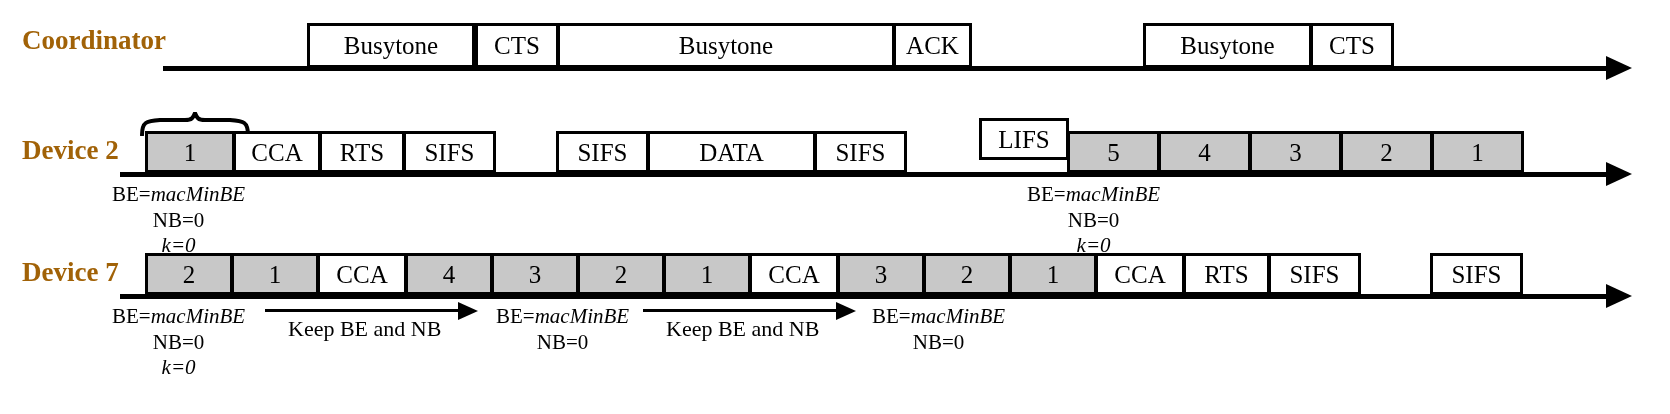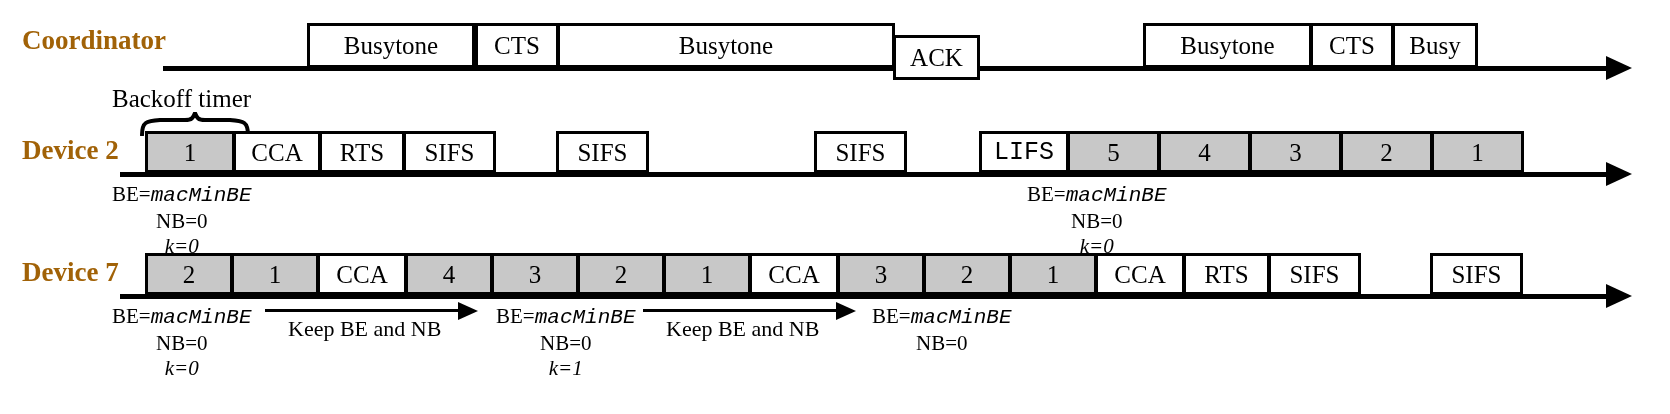--- a/index.html
+++ b/index.html
@@ -59,21 +59,21 @@
   .slot.shaded { background: #c8c8c8; }
 
   
   .ann {
     position: absolute;
     font-size: 21px;
     line-height: 1.22;
     color: #000;
     white-space: nowrap;
   }
-  .ann i { font-style: italic; font-family: Liberation Mono, monospace; }
+  .ann i { font-style: italic; }
   .ann .k { font-style: italic; }
   .ann-center { text-align: center; }
 
   .caption {
     position: absolute;
     font-size: 25px;
     color: #000;
     white-space: nowrap;
     line-height: 1;
   }
@@ -109,43 +109,42 @@
 <div id="canvas">
 
   <div class="row-label" style="left:22px; top:27px;">Coordinator</div>
 
   <div class="axis" style="left:163px; top:66px; width:1445px;"></div>
   <div class="axis-head" style="left:1606px; top:56px;"></div>
 
   <div class="slot" style="left:307px; top:23px; width:168px; height:45px;">Busytone</div>
   <div class="slot" style="left:475px; top:23px; width:84px; height:45px;">CTS</div>
   <div class="slot" style="left:557px; top:23px; width:338px; height:45px;">Busytone</div>
-  <div class="slot" style="left:893px; top:23px; width:87px; height:45px;margin-top:12px;">ACK</div>
+  <div class="slot" style="left:893px; top:23px; width:79px; height:45px;">ACK</div>
   <div class="slot" style="left:1143px; top:23px; width:169px; height:45px;">Busytone</div>
   <div class="slot" style="left:1310px; top:23px; width:84px; height:45px;">CTS</div>
-  <div class="slot" style="left:1392px; top:23px; width:86px; height:45px;">Busy</div>
-
-  <div class="caption" style="left:112px; top:86px;">Backoff timer</div>
+
 
   <svg class="brace" style="left:140px; top:112px;" width="110" height="24" viewBox="0 0 110 24">
     <path d="M2,23 C2,10 6,9 20,8 L45,8 C52,8 53,6 55,1 C57,6 58,8 65,8 L90,8 C104,9 108,10 108,23" fill="none" stroke="#000" stroke-width="4" stroke-linecap="round"></path>
   </svg>
 
   <div class="row-label" style="left:22px; top:137px;">Device 2</div>
 
   <div class="axis" style="left:120px; top:172px; width:1488px;"></div>
   <div class="axis-head" style="left:1606px; top:162px;"></div>
 
   <div class="slot shaded" style="left:145px; top:131px; width:90px; height:42px;">1</div>
   <div class="slot" style="left:233px; top:131px; width:88px; height:42px;">CCA</div>
   <div class="slot" style="left:319px; top:131px; width:86px; height:42px;">RTS</div>
   <div class="slot" style="left:403px; top:131px; width:93px; height:42px;">SIFS</div>
   <div class="slot" style="left:556px; top:131px; width:93px; height:42px;">SIFS</div>
+  <div class="slot" style="left:647px; top:131px; width:169px; height:42px;">DATA</div>
   <div class="slot" style="left:814px; top:131px; width:93px; height:42px;">SIFS</div>
-  <div class="slot" style="left:979px; top:131px; width:90px; height:42px;font-family:Liberation Mono, monospace;">LIFS</div>
+  <div class="slot" style="left:979px; top:118px; width:90px; height:42px;">LIFS</div>
   <div class="slot shaded" style="left:1067px; top:131px; width:93px; height:42px;">5</div>
   <div class="slot shaded" style="left:1158px; top:131px; width:93px; height:42px;">4</div>
   <div class="slot shaded" style="left:1249px; top:131px; width:93px; height:42px;">3</div>
   <div class="slot shaded" style="left:1340px; top:131px; width:93px; height:42px;">2</div>
   <div class="slot shaded" style="left:1431px; top:131px; width:93px; height:42px;">1</div>
 
   <div class="ann" style="left:112px; top:182px;">
     <div><span>BE=</span><i>macMinBE</i></div>
     <div class="ann-center">NB=0</div>
     <div class="ann-center k">k=0</div>
@@ -180,21 +179,20 @@
 
   <div class="ann" style="left:112px; top:304px;">
     <div><span>BE=</span><i>macMinBE</i></div>
     <div class="ann-center">NB=0</div>
     <div class="ann-center k">k=0</div>
   </div>
 
   <div class="ann" style="left:496px; top:304px;">
     <div><span>BE=</span><i>macMinBE</i></div>
     <div class="ann-center">NB=0</div>
-    <div class="ann-center k">k=1</div>
   </div>
 
   <div class="ann" style="left:872px; top:304px;">
     <div><span>BE=</span><i>macMinBE</i></div>
     <div class="ann-center">NB=0</div>
   </div>
 
   <div class="keep-arrow-line" style="left:265px; top:309px; width:195px;"></div>
   <div class="keep-arrow-head" style="left:458px; top:302px;"></div>
   <div class="keep-label" style="left:288px; top:318px;">Keep BE and NB</div>

